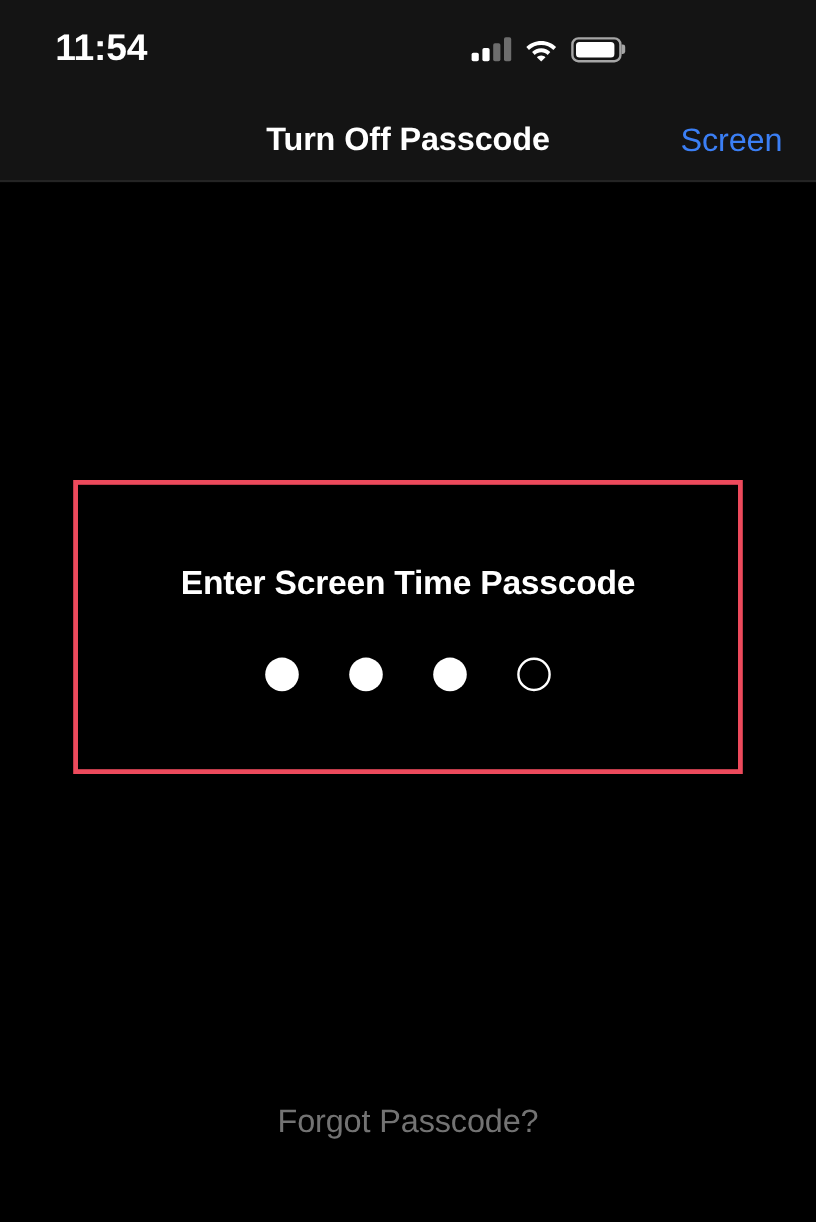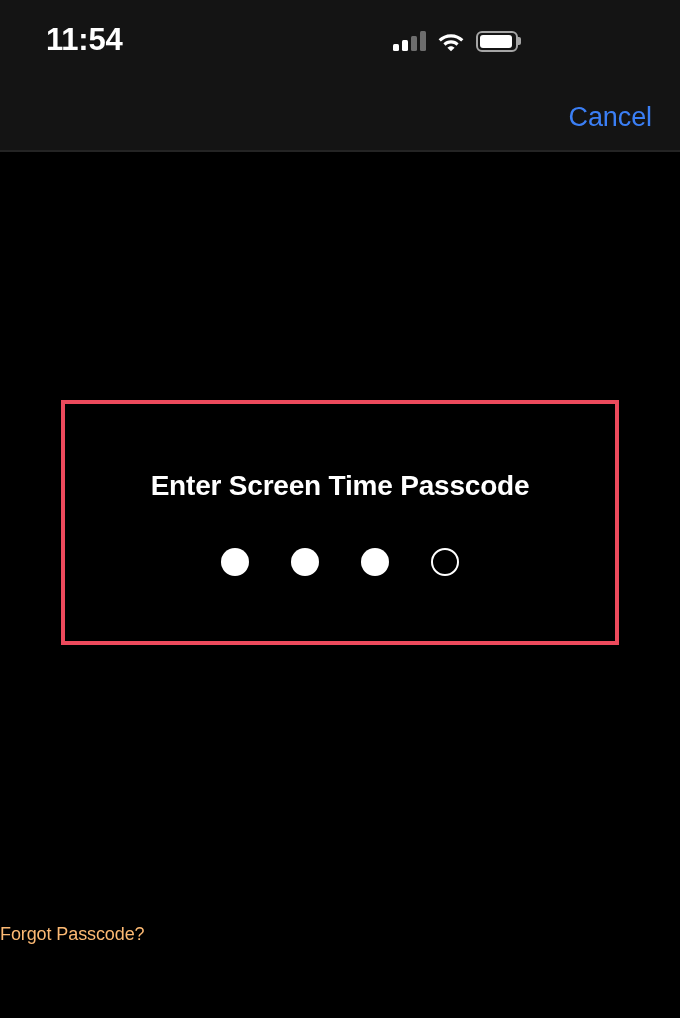--- a/index.html
+++ b/index.html
@@ -201,22 +201,23 @@
   .dot.empty {
     background: transparent;
     border: 2px solid #ffffff;
   }
 
   .forgot-link {
     position: absolute;
     left: 0;
     right: 0;
     top: 767px;
-    font-size: 18px;
-    color: #fdba74;
+    text-align: center;
+    font-size: 27px;
+    color: #737373;
     line-height: 31px;
     cursor: pointer;
     letter-spacing: -0.1px;
   }
 </style>
 </head>
 <body>
 
 <div id="screen">
 
@@ -245,21 +246,22 @@
 
       <span class="battery">
         <span class="battery-fill" style="width:95%"></span>
         <span class="battery-nub"></span>
       </span>
 
     </div>
   </div>
 
   <div class="nav-bar">
-    <div class="nav-cancel">Cancel</div>
+    <div class="nav-title">Turn Off Passcode</div>
+    <div class="nav-cancel">Screen</div>
   </div>
 
   <div class="content">
 
     <div class="highlight-box"></div>
 
     <div class="passcode-prompt">Enter Screen Time Passcode</div>
 
     <div class="dots-row">
       <span class="dot filled"></span>

